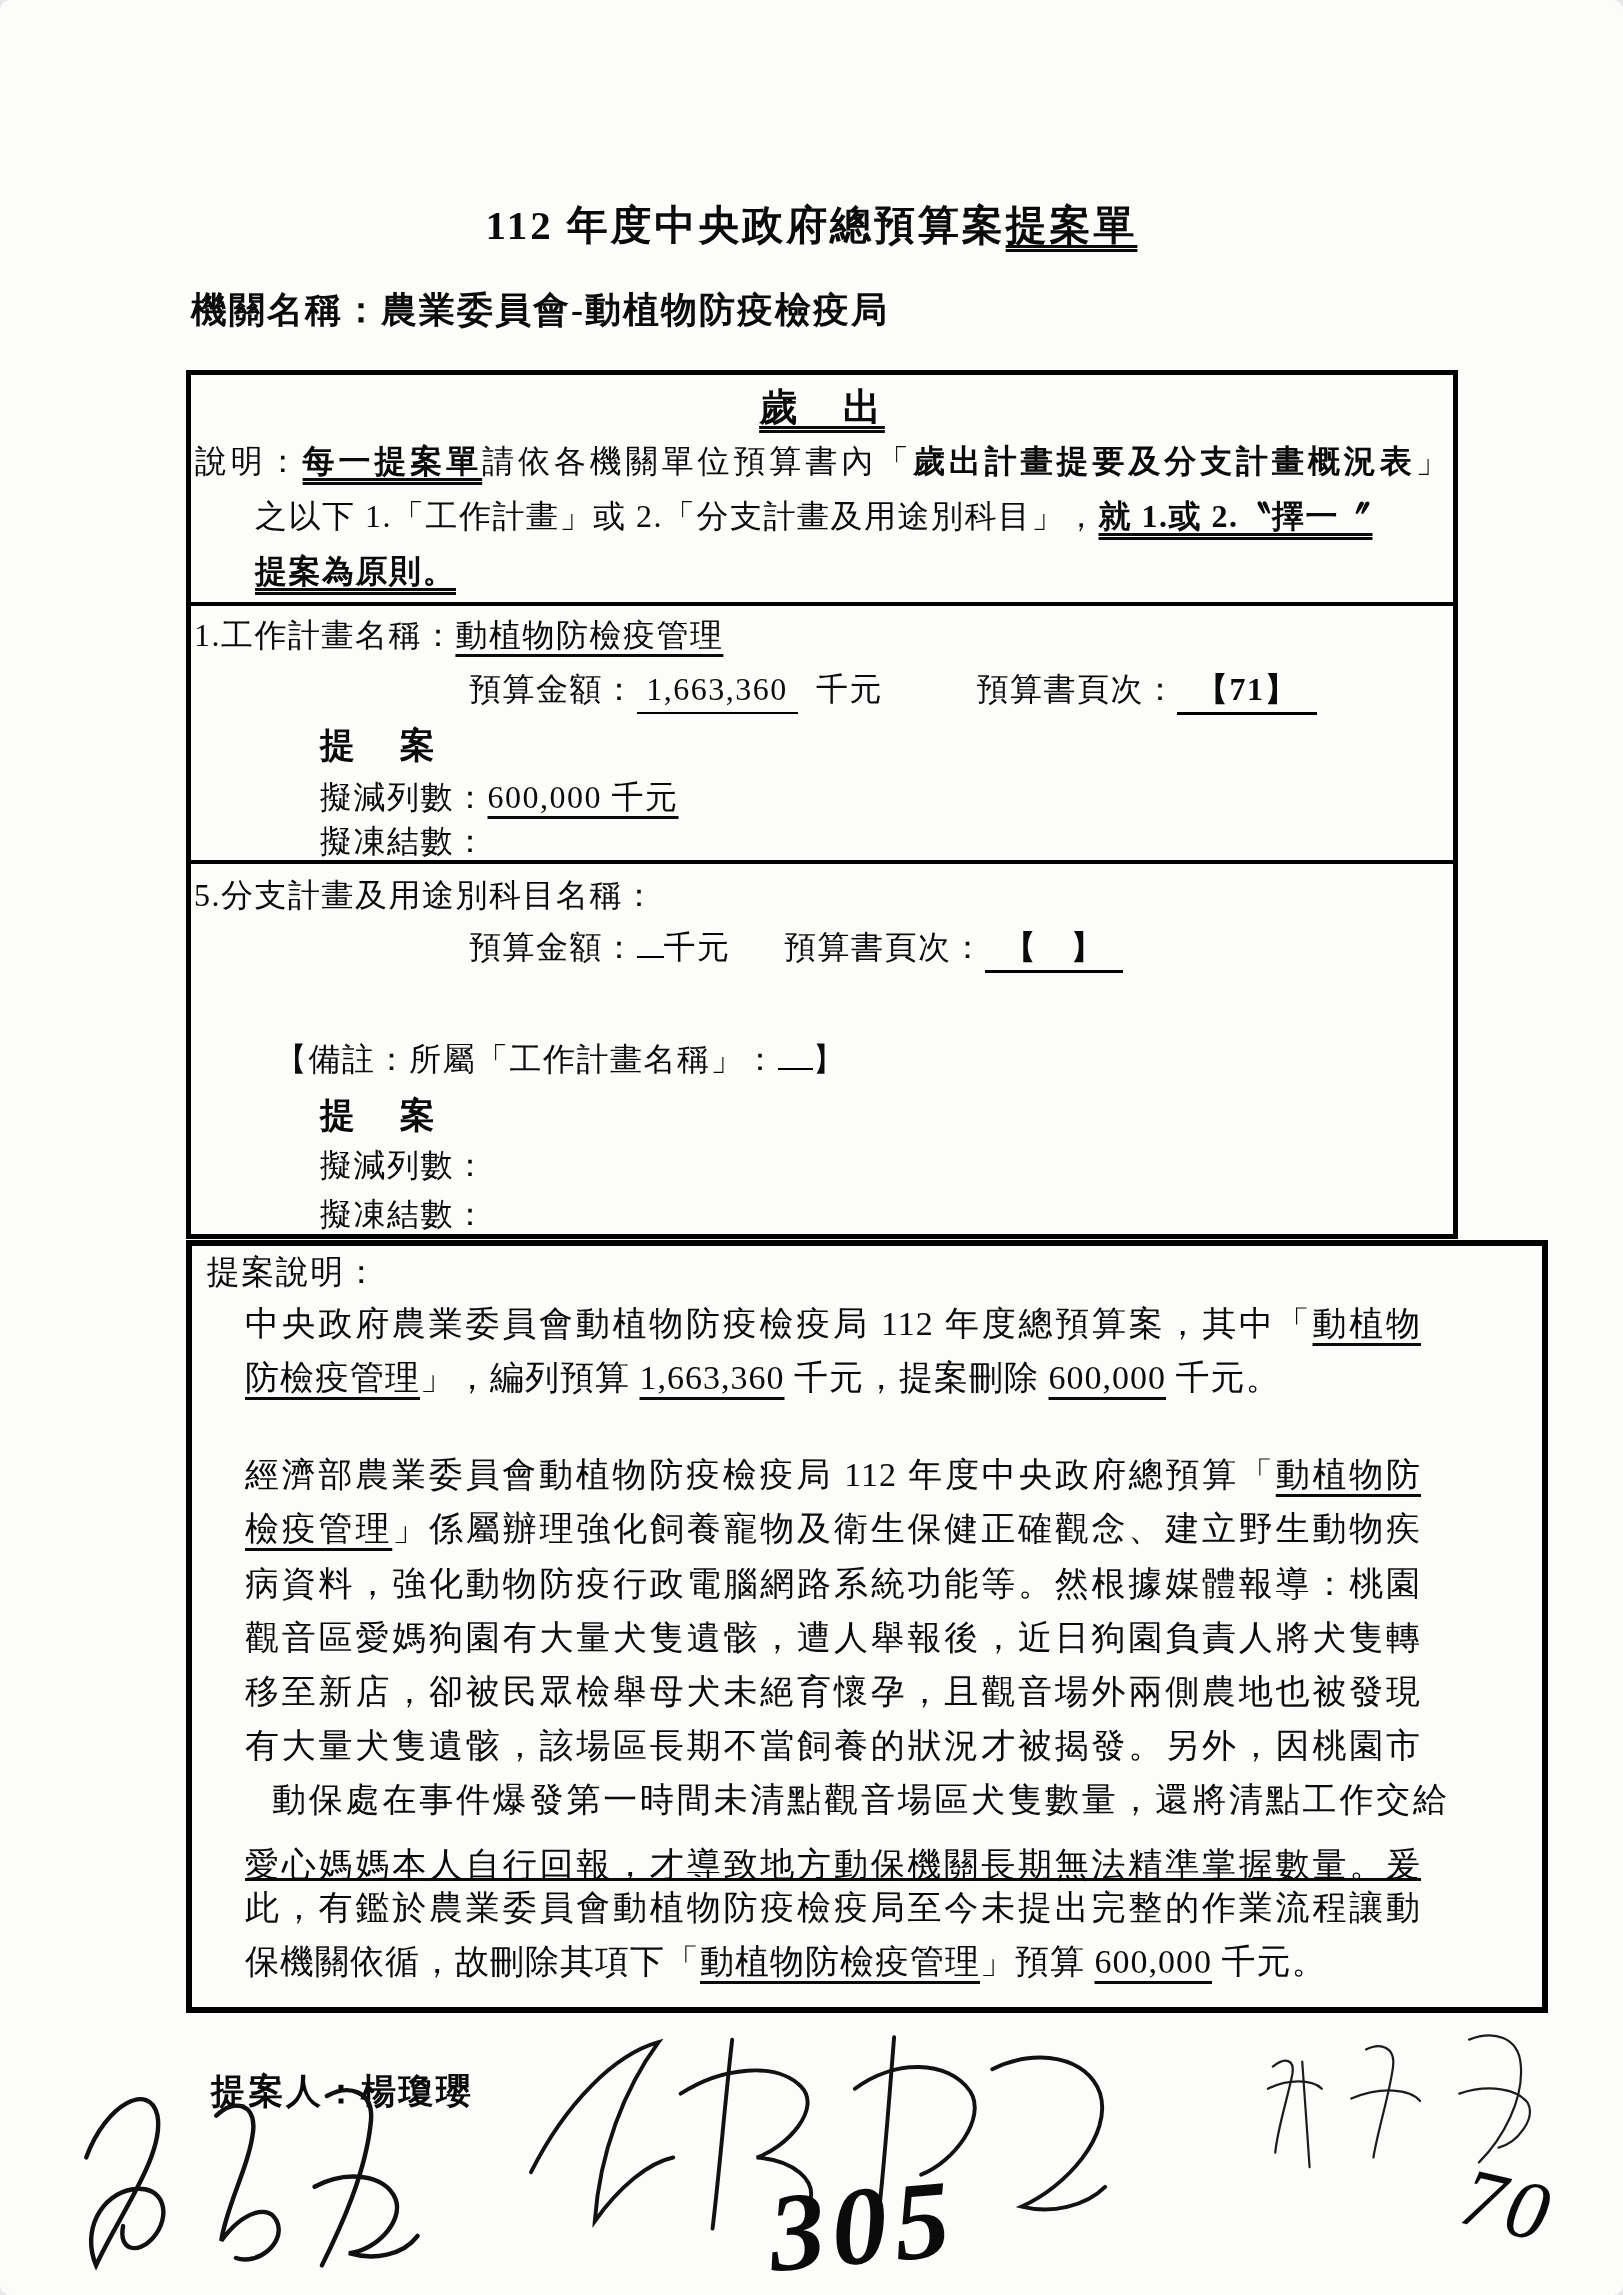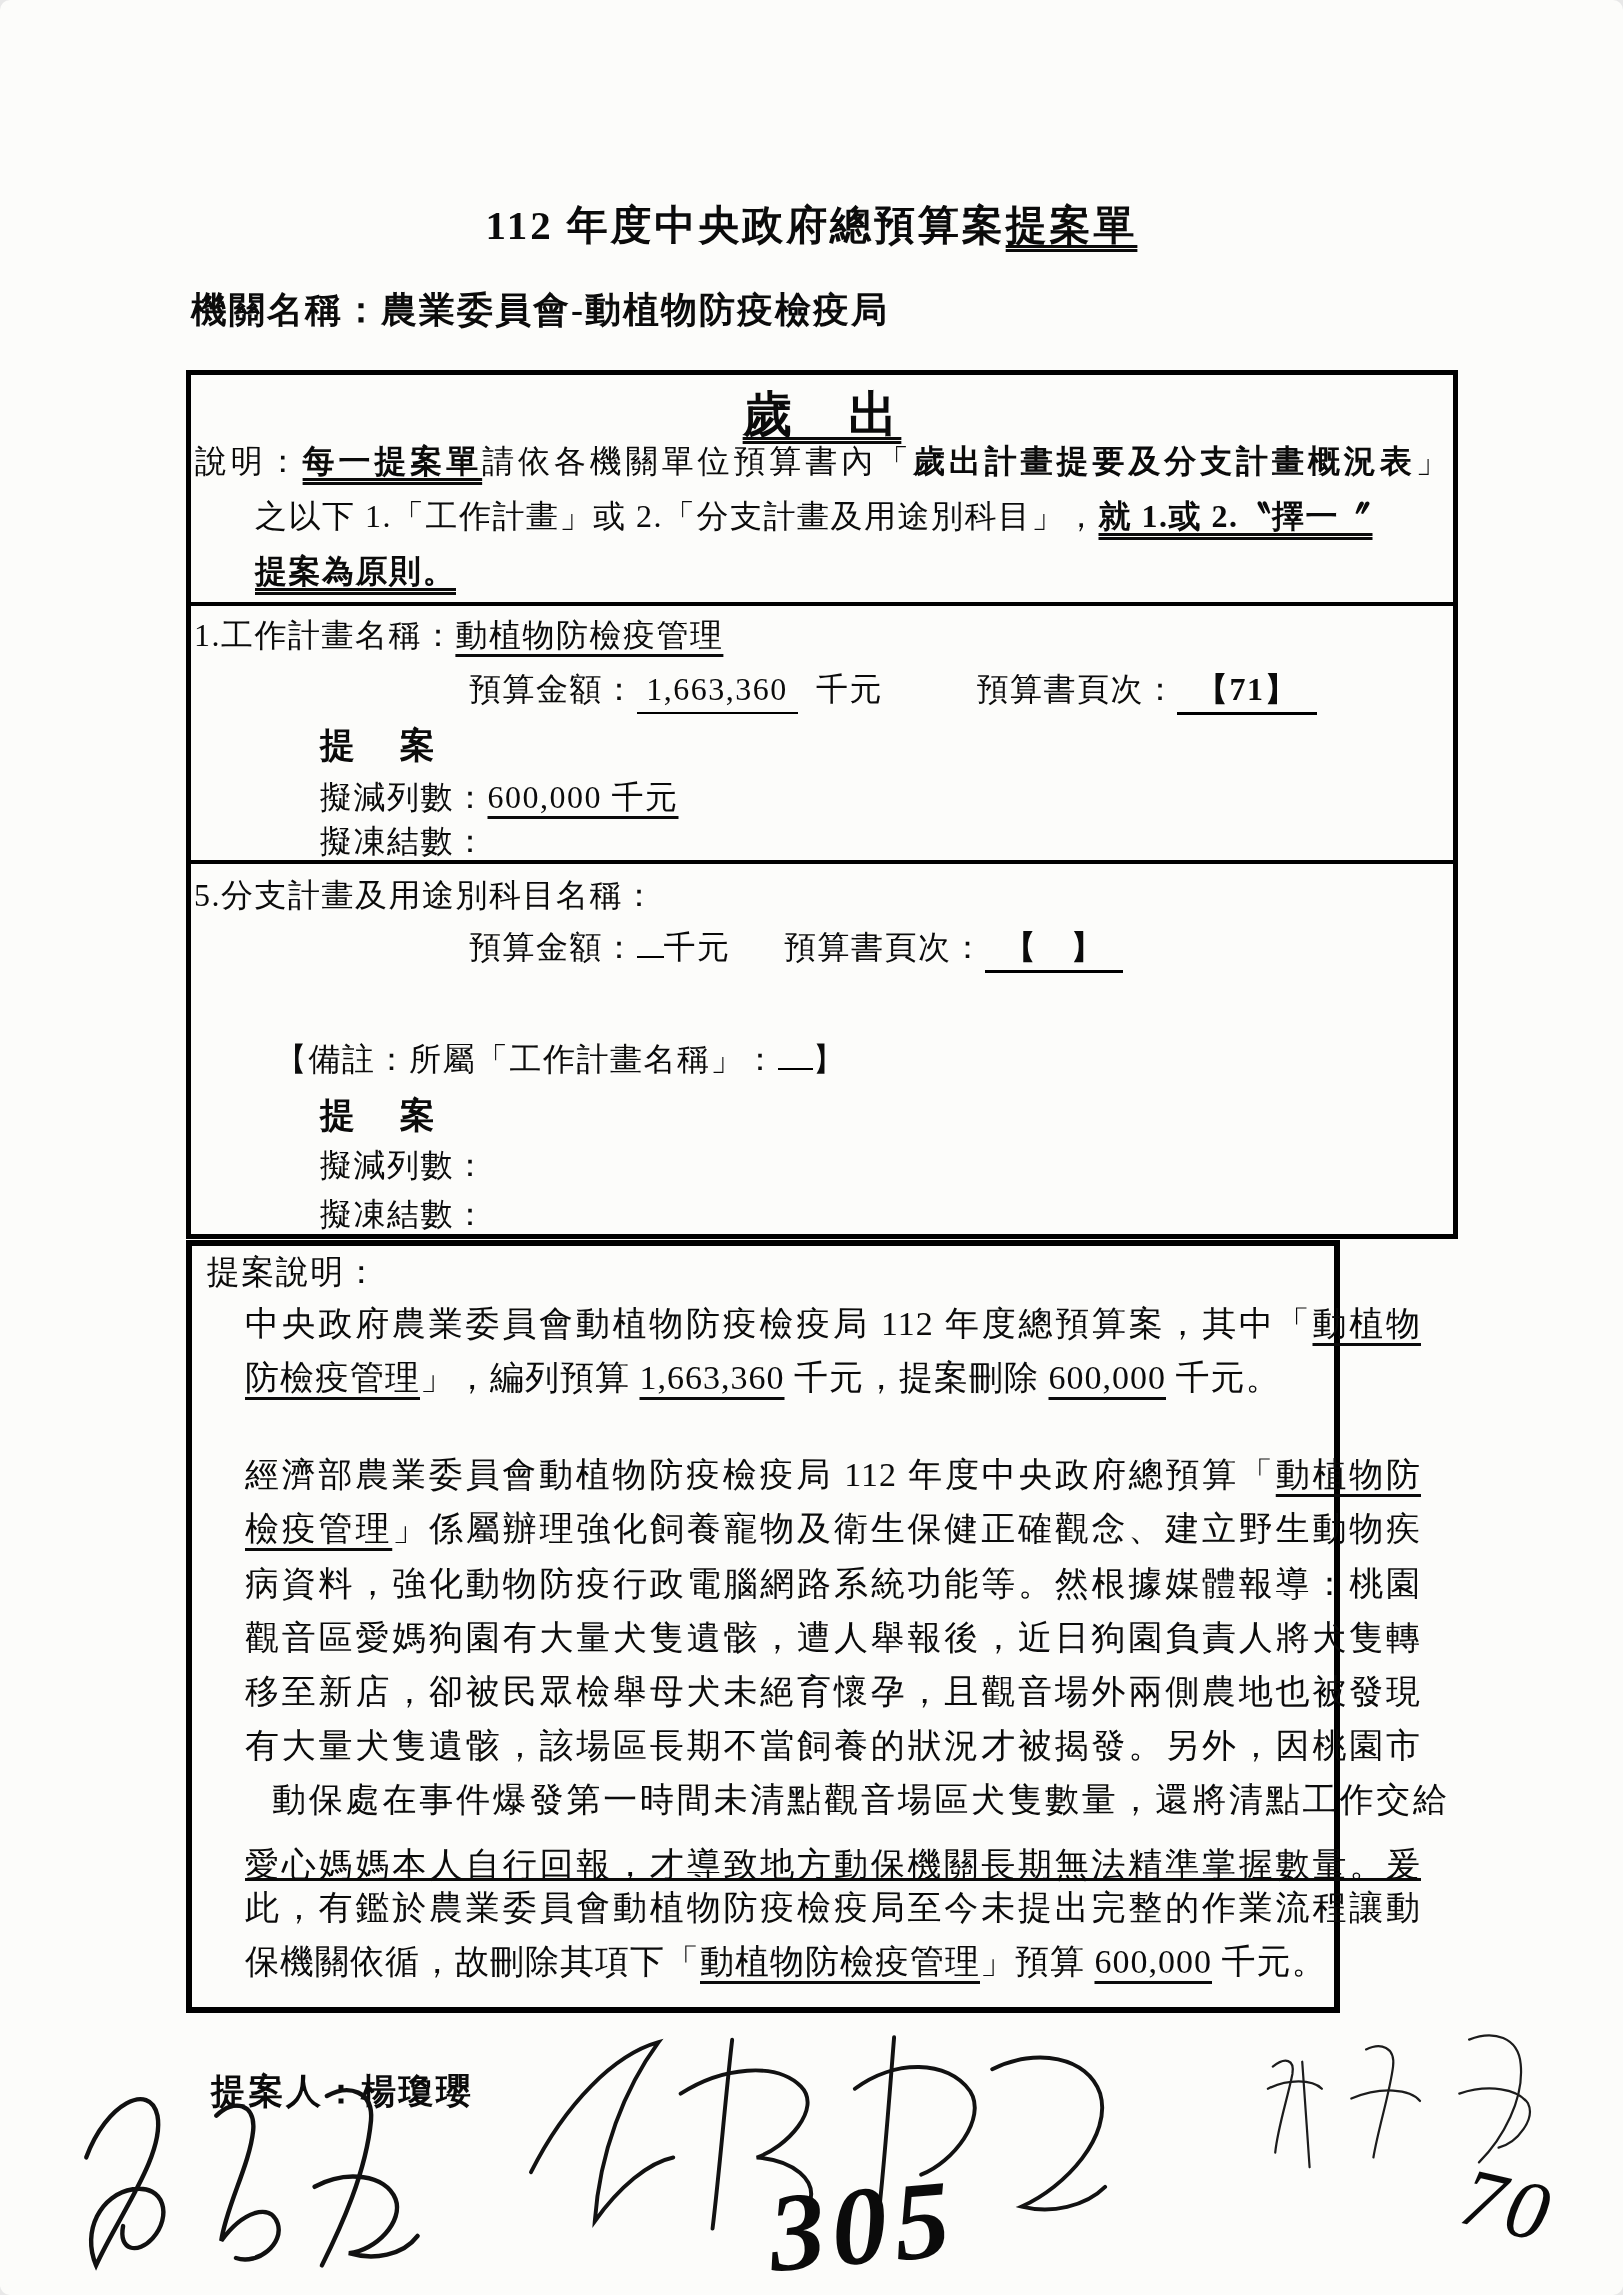--- a/index.html
+++ b/index.html
@@ -16,26 +16,26 @@
   .du { font-weight:bold; text-decoration:underline double; text-decoration-thickness:2.5px; text-underline-offset:5.9px; }
   .upad { border-bottom:3.4px solid #000; padding:0 18.7px 4.9px 18.7px; }
   .upad-num { border-bottom:2.9px solid #000; padding:0 9.8px 4.9px 9.8px; }
   .blank-s { display:inline-block; width:30.5px; height:0.9em; border-bottom:2.9px solid #000; }
 
   .doc-title { top:198px; left:0; width:100%; text-align:center; font-size:41px; font-weight:bold; letter-spacing:2.9px; }
   .agency    { top:286px; left:191px; font-size:36px; font-weight:bold; letter-spacing:2px; }
 
   .tbl1 { position:absolute; left:186px; top:370px; width:1272px; height:869px;
           border:5.4px solid #000; box-sizing:border-box; }
-  .tbl2 { position:absolute; left:186px; top:1240px; width:1154px; height:773px;
+  .tbl2 { position:absolute; left:186px; top:1240px; width:1362px; height:773px;
           border:6.4px solid #000; box-sizing:border-box; }
   .tbl-hr { position:absolute; left:0; width:100%; border-top:4.4px solid #000; }
 
   .t1line { position:absolute; font-size:32px; letter-spacing:1.5px; white-space:nowrap; }
-  .hdr-out { top:6.9px; left:0; width:100%; text-align:center; font-size:49px; letter-spacing:3.9px; }
+  .hdr-out { top:6.9px; left:0; width:100%; text-align:center; font-size:38px; letter-spacing:3.9px; }
   .ins-l1 { top:65px; left:3.9px; right:3.9px; white-space:normal;
             text-align:justify; text-align-last:justify; }
   .para  { position:absolute; left:53px; width:1176px; font-size:34px; letter-spacing:1px;
            white-space:normal; }
   .jus   { text-align:justify; text-align-last:justify; }
 
   .sig-svg { position:absolute; }
   .hand-num { position:absolute; font-style:italic; }
   .n305 { left:769px; top:2162px; font-size:111px; font-weight:bold; transform:rotate(-5deg); letter-spacing:6.9px; }
   .n70  { left:1462px; top:2157px; font-size:83px; transform:rotate(13deg); letter-spacing:3.9px; }

